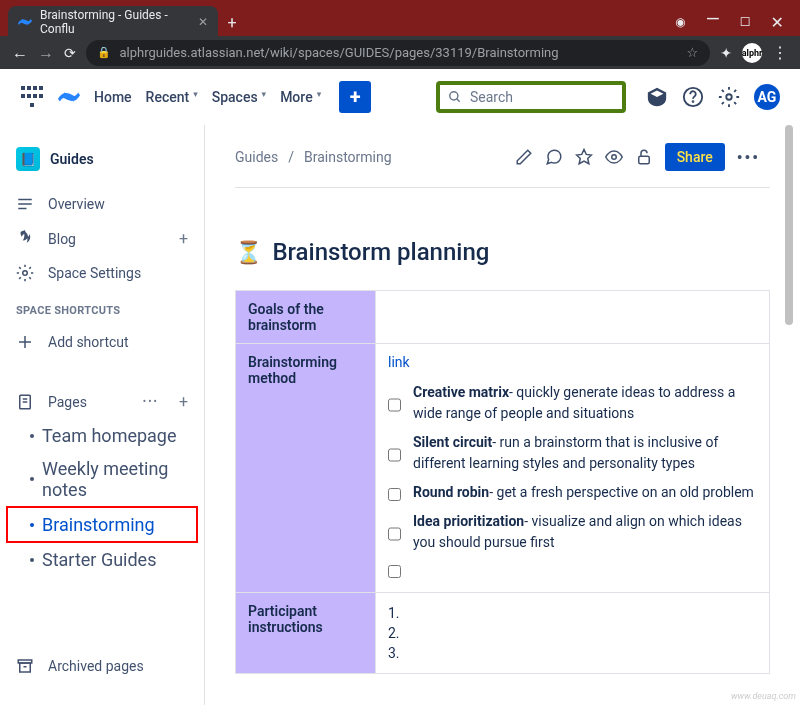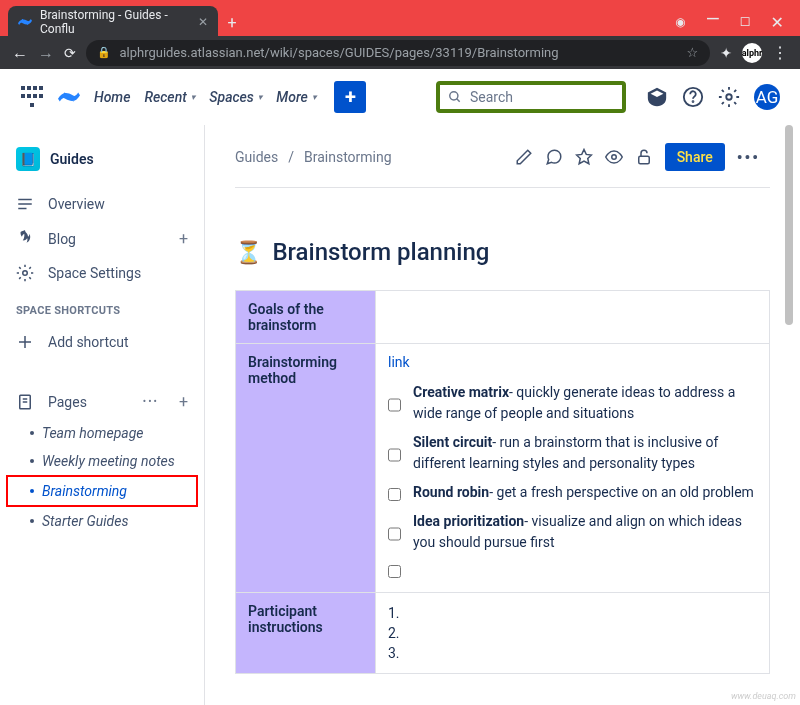--- a/index.html
+++ b/index.html
@@ -1,19 +1,19 @@
 <!DOCTYPE html>
 <html><head>
 <meta charset="utf-8">
 <style>
 * { margin: 0; padding: 0; box-sizing: border-box; font-family: -apple-system, BlinkMacSystemFont, "Segoe UI", Roboto, sans-serif; }
 body { background: #fff; width: 800px; height: 705px; overflow: hidden; }
 
 
-.browser-top { background: #ef4444; height: 69px; }
+.browser-top { background: #7f1d1d; height: 69px; }
 .tab-row { display: flex; align-items: center; height: 36px; padding: 8px 0 0 8px; }
 .tab { background: #35363a; color: #e8eaed; height: 32px; display: flex; align-items: center; padding: 0 10px; border-radius: 8px 8px 0 0; font-size: 12px; gap: 8px; max-width: 210px; }
 .tab .fav { width: 14px; height: 14px; color: #2684ff; flex-shrink: 0; }
 .tab-close { color: #9aa0a6; margin-left: auto; font-size: 12px; }
 .new-tab { color: #e8eaed; width: 28px; height: 28px; display: flex; align-items: center; justify-content: center; font-size: 16px; }
 .win-controls { margin-left: auto; display: flex; gap: 20px; padding-right: 16px; color: #e8eaed; align-items: center; }
 .win-controls span { font-size: 12px; }
 .addr-row { background: #35363a; height: 33px; display: flex; align-items: center; padding: 0 12px; gap: 10px; color: #e8eaed; }
 .nav-arrow { color: #9aa0a6; font-size: 16px; }
 .nav-arrow.enabled { color: #e8eaed; }
@@ -23,39 +23,39 @@
 .addr-bar .star { margin-left: auto; }
 .ext-icons { display: flex; gap: 10px; align-items: center; }
 .ext-avatar { width: 20px; height: 20px; background: #fff; border-radius: 50%; color: #000; font-size: 9px; display: flex; align-items: center; justify-content: center; font-weight: bold; }
 
 
 .app { display: flex; flex-direction: column; height: 636px; }
 .top-nav { height: 56px; border-bottom: 1px solid transparent; display: flex; align-items: center; padding: 0 20px; gap: 14px; }
 .apps-switcher { width: 24px; height: 24px; display: flex; flex-wrap: wrap; gap: 2px; align-items: center; justify-content: center; }
 .apps-switcher span { width: 4px; height: 4px; background: #344563; }
 .logo { width: 22px; height: 22px; color: #2684ff; }
-.nav-item { color: #344563; font-size: 14px; font-weight: 500; display: flex; align-items: center; gap: 4px; cursor: pointer; font-style: italic; }
+.nav-item { color: #344563; font-size: 14px; font-weight: 500; display: flex; align-items: flex-start; gap: 4px; cursor: pointer; }
 .nav-item .chev { font-size: 9px; color: #6b778c; }
 .create-btn { width: 32px; height: 32px; background: #0052cc; color: #fff; border-radius: 3px; display: flex; align-items: center; justify-content: center; font-size: 20px; font-weight: bold; margin-left: 4px; }
 .search-box { margin-left: auto; width: 190px; height: 32px; border: 4px solid #4d7c0f; border-radius: 4px; display: flex; align-items: center; padding: 0 8px; gap: 8px; color: #6b778c; font-size: 14px; }
 .top-icons { display: flex; gap: 14px; align-items: center; color: #344563; margin-left: 6px; }
 .top-icons svg { width: 22px; height: 22px; }
-.user-avatar { width: 26px; height: 26px; background: #0052cc; color: #fff; border-radius: 50%; font-size: 17px; font-weight: 400; display: flex; align-items: center; justify-content: center; }
+.user-avatar { width: 26px; height: 26px; background: #0052cc; color: #fff; border-radius: 50%; font-size: 14px; font-weight: 700; display: flex; align-items: center; justify-content: center; }
 
 .content { display: flex; flex: 1; overflow: hidden; position: relative; }
 .sidebar { width: 205px; border-right: 1.5px solid #e1e2e6; display: flex; flex-direction: column; padding: 14px 0; overflow-y: auto; }
 .space-head { display: flex; align-items: center; gap: 10px; padding: 8px 16px 16px; }
 .space-icon { width: 24px; height: 24px; background: linear-gradient(135deg, #00c7e6, #00b8d9); border-radius: 4px; display: flex; align-items: center; justify-content: center; font-size: 13px; }
 .space-name { font-weight: 600; font-size: 14px; color: #172b4d; }
 .side-item { display: flex; align-items: center; gap: 14px; padding: 8px 16px; font-size: 14px; color: #42526e; cursor: pointer; position: relative; }
 .side-item svg { width: 18px; height: 18px; flex-shrink: 0; }
 .side-item .plus { margin-left: auto; color: #6b778c; font-size: 16px; }
 .side-item .dots { margin-left: auto; color: #6b778c; letter-spacing: 2px; font-size: 10px; }
 .side-section { font-size: 11px; font-weight: 700; color: #6b778c; padding: 14px 16px 8px; letter-spacing: 0.3px; }
-.page-item { display: flex; align-items: center; gap: 8px; padding: 6px 16px 6px 30px; font-size: 14px; color: #42526e; cursor: pointer; font-style: italic; }
+.page-item { display: flex; align-items: center; gap: 8px; padding: 6px 16px 6px 30px; font-size: 18px; color: #42526e; cursor: pointer; }
 .page-item .bullet { width: 4px; height: 4px; background: #42526e; border-radius: 50%; flex-shrink: 0; }
 .page-item.active { color: #0052cc; }
 .page-item.highlighted { border: 2px solid #ff0000; margin: 0 6px; padding: 6px 10px 6px 22px; }
 .sidebar-bottom { margin-top: auto; padding: 8px 0; }
 
 .main { flex: 1; overflow-y: auto; position: relative; }
 .scrollbar-top { position: absolute; right: 7px; top: 0; width: 8px; height: 200px; background: #c1c1c1; border-radius: 4px; }
 .page-header { display: flex; align-items: center; padding: 18px 40px 0 30px; gap: 10px; }
 .breadcrumb { color: #6b778c; font-size: 14px; display: flex; gap: 10px; }
 .breadcrumb a { color: #6b778c; text-decoration: none; }
@@ -229,20 +229,30 @@
         </div>
       <div class="page-item active highlighted">
           <span class="bullet" style="background:#0052cc"></span>
           <span>Brainstorming</span>
         </div>
       <div class="page-item">
           <span class="bullet"></span>
           <span>Starter Guides</span>
         </div>
 
+      <div class="sidebar-bottom">
+        <div class="side-item">
+          <svg viewBox="0 0 24 24" fill="none" stroke="currentColor" stroke-width="2">
+              <rect x="3" y="4" width="18" height="4"></rect>
+              <rect x="5" y="8" width="14" height="12"></rect>
+              <line x1="10" y1="13" x2="14" y2="13"></line>
+            </svg>
+          <span>Archived pages</span>
+        </div>
+      </div>
     </div>
 
     <div class="main">
       <div class="scrollbar-top"></div>
       <div class="page-header">
         <div class="breadcrumb">
           <a>Guides</a>
           <span>/</span>
           <a>Brainstorming</a>
         </div>

